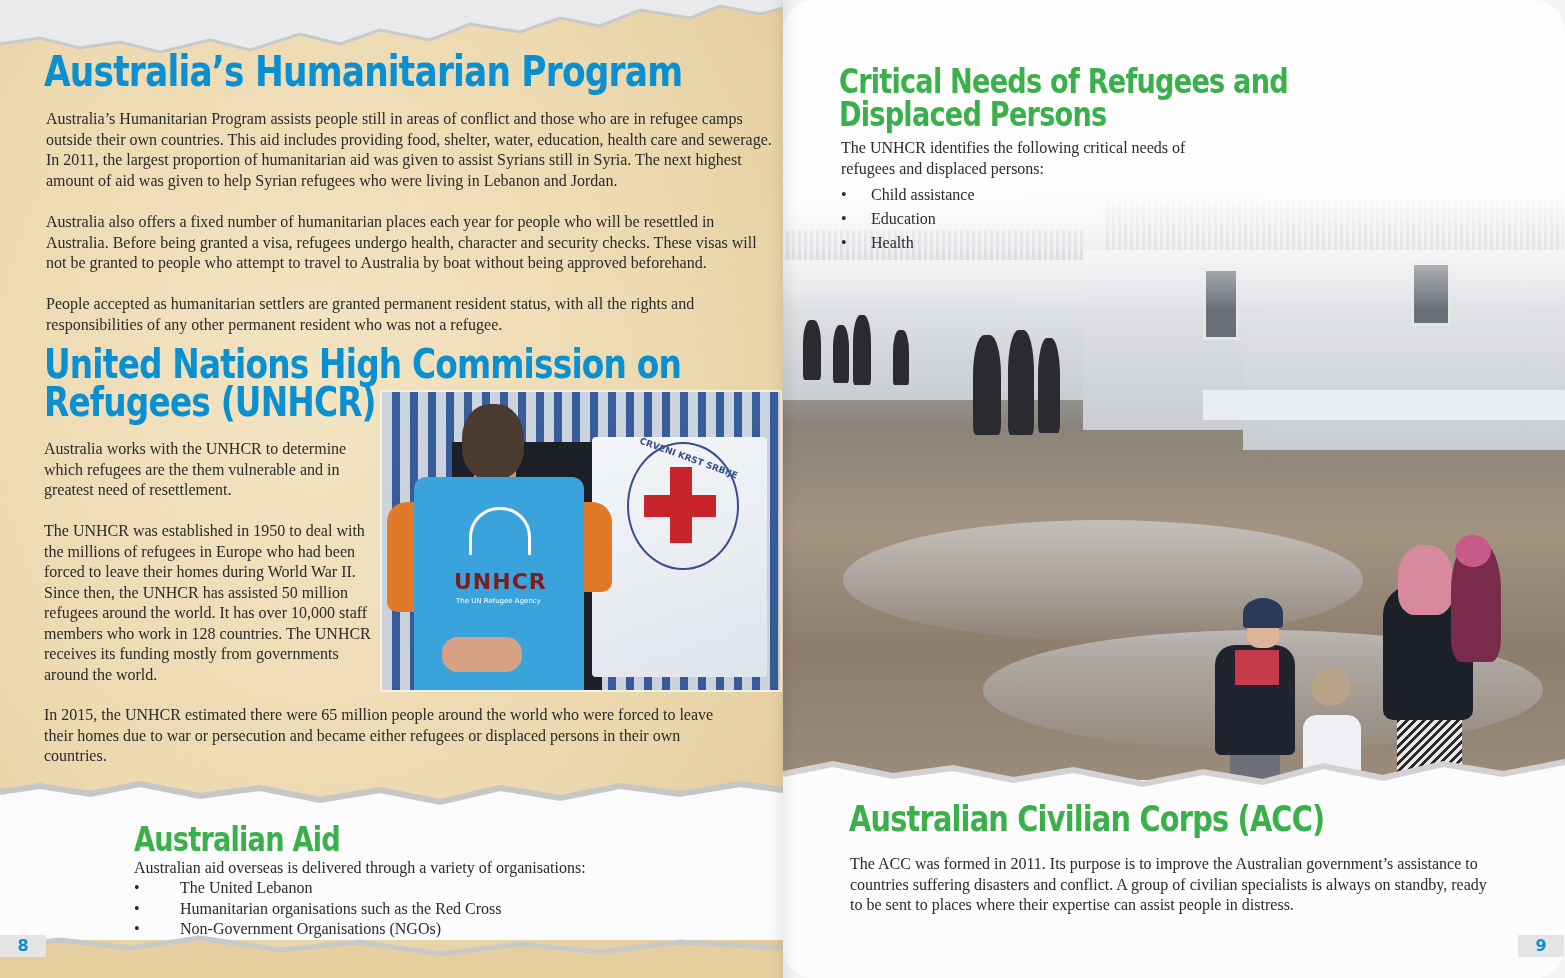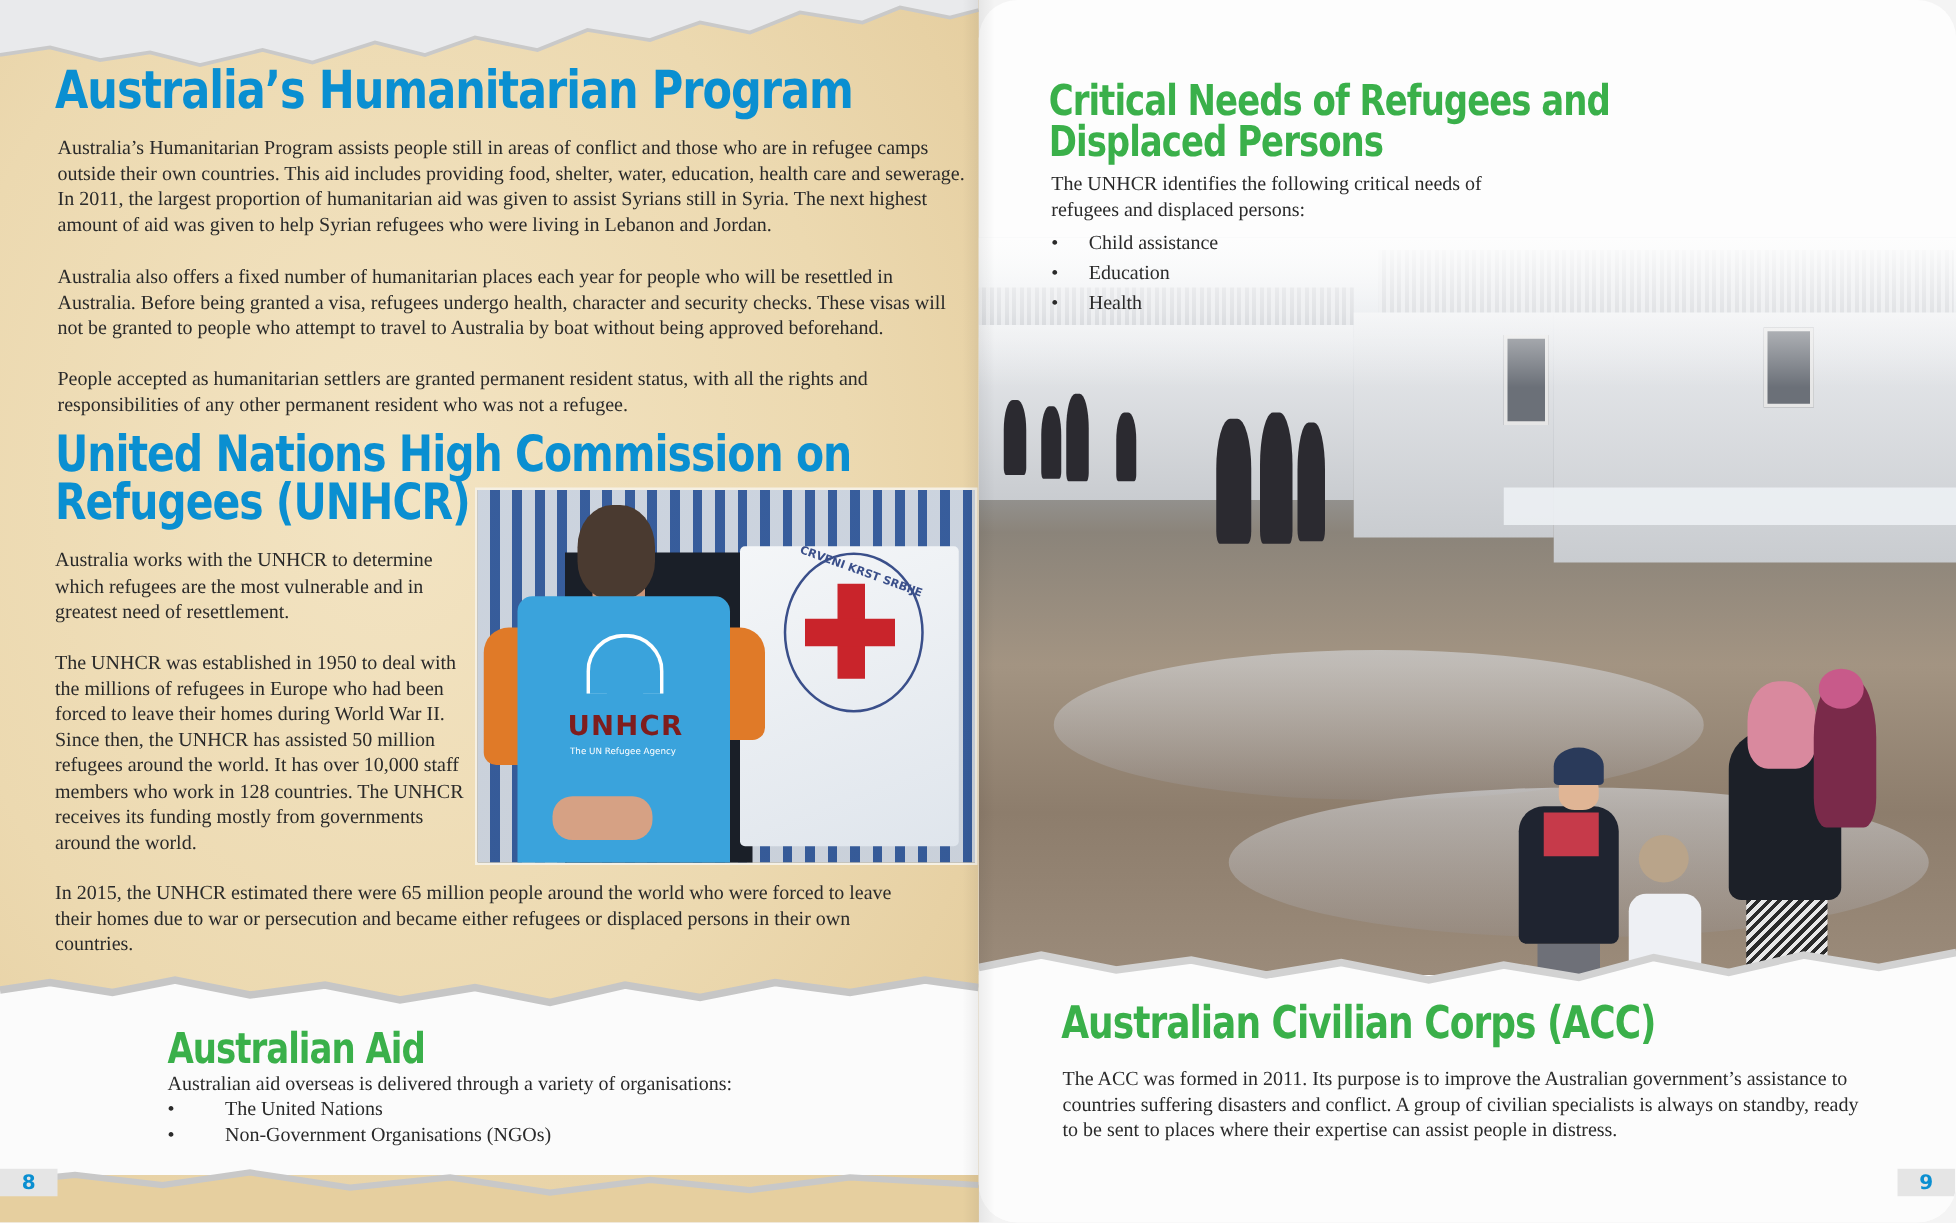--- a/index.html
+++ b/index.html
@@ -123,21 +123,21 @@
 
     <h1 id="h-program" class="heading-blue">Australia’s Humanitarian Program</h1>
     <p id="p-program-1" class="body-text">Australia’s Humanitarian Program assists people still in areas of conflict and those who are in refugee camps outside their own countries. This aid includes providing food, shelter, water, education, health care and sewerage. In 2011, the largest proportion of humanitarian aid was given to assist Syrians still in Syria. The next highest amount of aid was given to help Syrian refugees who were living in Lebanon and Jordan.</p>
     <p id="p-program-2" class="body-text">Australia also offers a fixed number of humanitarian places each year for people who will be resettled in Australia. Before being granted a visa, refugees undergo health, character and security checks. These visas will not be granted to people who attempt to travel to Australia by boat without being approved beforehand.</p>
     <p id="p-program-3" class="body-text">People accepted as humanitarian settlers are granted permanent resident status, with all the rights and responsibilities of any other permanent resident who was not a refugee.</p>
 
     <h2 id="h-unhcr" class="heading-blue">
       <span style="display:block">United Nations High Commission on</span>
       <span style="display:block">Refugees (UNHCR)</span>
     </h2>
-    <p id="p-unhcr-1" class="body-text">Australia works with the UNHCR to determine which refugees are the most vulnerable and in greatest need of resettlement.</p>
+    <p id="p-unhcr-1" class="body-text">Australia works with the UNHCR to determine which refugees are the them vulnerable and in greatest need of resettlement.</p>
     <p id="p-unhcr-2" class="body-text">The UNHCR was established in 1950 to deal with the millions of refugees in Europe who had been forced to leave their homes during World War II. Since then, the UNHCR has assisted 50 million refugees around the world. It has over 10,000 staff members who work in 128 countries. The UNHCR receives its funding mostly from governments around the world.</p>
     <p id="p-unhcr-3" class="body-text">In 2015, the UNHCR estimated there were 65 million people around the world who were forced to leave their homes due to war or persecution and became either refugees or displaced persons in their own countries.</p>
 
     <div class="photo-unhcr">
       <div class="tent-stripes"></div>
       <div class="tent-dark"></div>
       <div class="flag">
         <div class="flag-ring"></div>
         <div class="flag-cross-v"></div>
         <div class="flag-cross-h"></div>
@@ -156,21 +156,22 @@
     </div>
 
     <svg class="paper-tear-bottom" viewBox="0 0 783 160" preserveAspectRatio="none">
       <path d="M0,12 L40,6 L90,14 L140,4 L200,16 L260,8 L320,20 L380,10 L440,22 L500,8 L560,18 L620,6 L680,14 L740,4 L783,10 V160 H0 Z" fill="#fbfbfb"></path>
       <path d="M0,12 L40,6 L90,14 L140,4 L200,16 L260,8 L320,20 L380,10 L440,22 L500,8 L560,18 L620,6 L680,14 L740,4 L783,10" fill="none" stroke="#c6c6c6" stroke-width="6"></path>
     </svg>
 
     <h2 id="h-aid" class="heading-green">Australian Aid</h2>
     <p id="p-aid" class="body-text">Australian aid overseas is delivered through a variety of organisations:</p>
     <ul id="list-aid" class="bullet-list body-text">
-      <li>The United Nations</li>
+      <li>The United Lebanon</li>
+      <li>Humanitarian organisations such as the Red Cross</li>
       <li>Non-Government Organisations (NGOs)</li>
     </ul>
 
     <svg class="paper-tear-bottom2" viewBox="0 0 783 48" preserveAspectRatio="none">
       <path d="M0,16 L60,10 L130,18 L200,8 L280,20 L360,12 L440,24 L520,14 L600,22 L680,12 L783,18 V48 H0 Z" fill="#e6cf9f"></path>
       <path d="M0,16 L60,10 L130,18 L200,8 L280,20 L360,12 L440,24 L520,14 L600,22 L680,12 L783,18" fill="none" stroke="#c8c8c8" stroke-width="5"></path>
     </svg>
 
     <div id="pn-left" class="page-num">8</div>
   </div>

